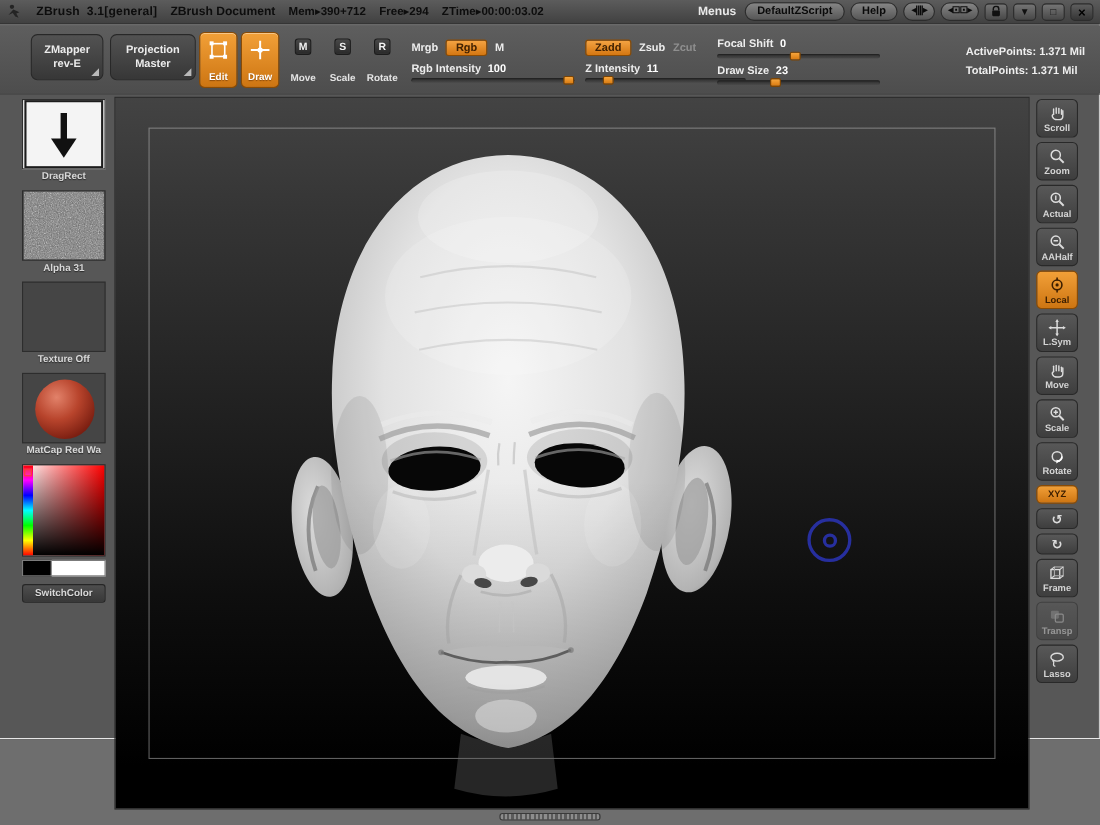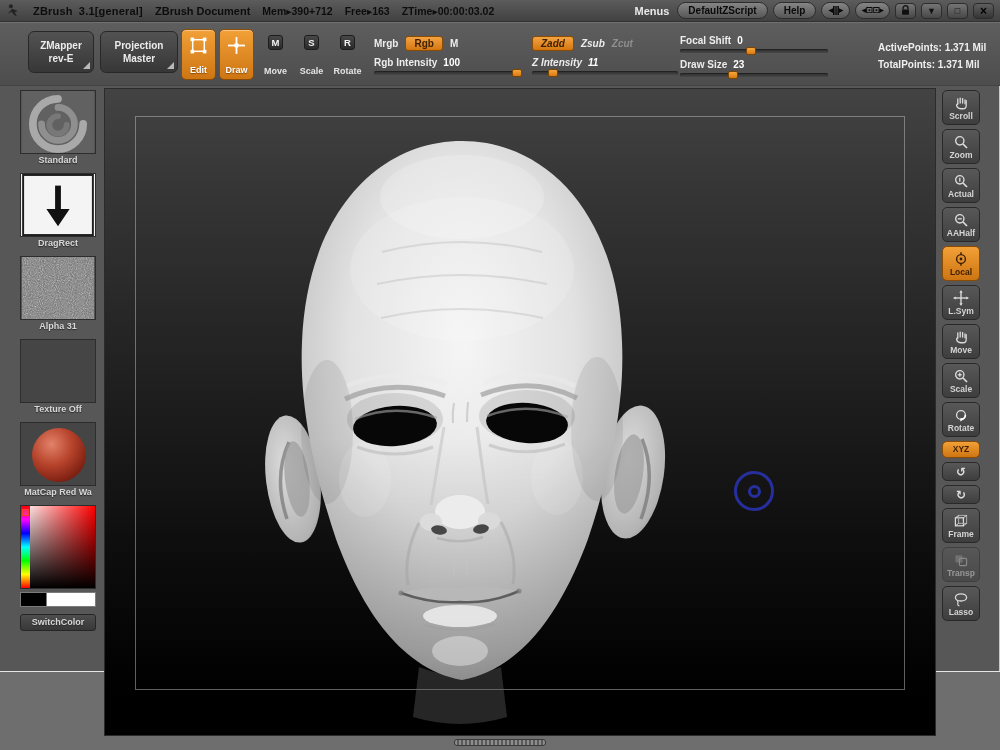--- a/index.html
+++ b/index.html
@@ -42,22 +42,22 @@
   .toolbtn.orange { background:linear-gradient(#f2a038,#cd7512); border:1px solid #8a4b04;
     box-shadow:inset 0 1px 0 rgba(255,255,255,.4); }
   .toolbtn.orange .lbl { color:#fff; text-shadow:0 1px 1px rgba(90,40,0,.6); }
   #edit { left:181px; } #draw { left:219px; } #movebtn { left:258px; } #scalebtn { left:294px; } #rotatebtn { left:330px; }
   .keybadge { width:15px; height:15px; background:linear-gradient(#484848,#2a2a2a); border:1px solid #1c1c1c;
     border-radius:3px; color:#f2f2f2; font-size:9.5px; font-weight:bold;
     display:flex; align-items:center; justify-content:center; }
 
   .grp { position:absolute; top:12px; }
   #colorgrp { left:374px; width:148px; }
-  #zgrp { left:532px; width:146px;font-style:italic; }
-  #focalgrp { left:680px; width:148px; top:11px; }
+  #zgrp { left:532px; width:146px; }
+  #focalgrp { left:652px; width:148px; top:11px; }
   #pointsgrp { left:846px; width:150px; top:16px;margin-left:32px; }
   .grow { display:flex; align-items:center; gap:7px; height:17px; font-size:10px; font-weight:bold; color:#ededed; }
   .opill { background:linear-gradient(#f4a342,#d47712); border:1px solid #8a4b04; border-radius:3px;
     padding:1px 8px; color:#402102; cursor:pointer; }
   .dim { color:#8f8f8f; }
   .slrow { margin-top:4px; }
   .sllabel { display:flex; gap:6px; font-size:10px; font-weight:bold; color:#ededed; height:13px; align-items:center; }
   .sllabel .val { color:#fff; }
   .track { position:relative; height:4px; background:linear-gradient(#2e2e2e,#474747); border-radius:2px;
     margin-top:2px; box-shadow:inset 0 1px 1px #222; cursor:pointer; }
@@ -125,21 +125,21 @@
   <div class="titlebar">
     <svg width="15" height="15" viewBox="0 0 16 16">
       <circle cx="5.2" cy="3.4" r="2.1" fill="#242424"></circle>
       <path d="M6.5 6 L12.5 8.6 L9.4 9.8 L11.6 14 L8.4 12.8 L6 9.4 L1.8 11.4 Z" fill="#242424"></path>
     </svg>
     <span class="tb-app">
       <span>ZBrush</span>&nbsp;&nbsp;<span>3.1[general]</span>
     </span>
     <span class="tb-app">ZBrush Document</span>
     <span class="tb-stat">Mem▸390+712</span>
-    <span class="tb-stat">Free▸163</span>
+    <span class="tb-stat">Free▸294</span>
     <span class="tb-stat">ZTime▸00:00:03.02</span>
     <div class="tb-right">
       <span class="menus">Menus</span>
       <button class="pill">DefaultZScript</button>
       <button class="pill">Help</button>
       <button class="pill iconpill">◂||||▸</button>
       <button class="pill iconpill">◂⊡⊡▸</button>
       <button class="winbtn">
         <svg width="9" height="11" viewBox="0 0 9 11">
           <path d="M2 4.5 V3.2 a2.5 2.5 0 0 1 5 0 V4.5" fill="none" stroke="#101010" stroke-width="1.3"></path>
@@ -257,33 +257,20 @@
     </div>
 
     <div class="grp pts" id="pointsgrp">
       <div>ActivePoints: 1.371 Mil</div>
       <div>TotalPoints: 1.371 Mil</div>
     </div>
   </div>
 
   <div class="palette">
 
-    <div class="pal-item">
-      <div class="thumb">
-        <svg viewBox="0 0 74 64">
-          <rect width="74" height="64" fill="#616161"></rect>
-          <g fill="none" stroke-linecap="round">
-            <path d="M37 8 A26 26 0 1 0 63 34" stroke="#a9a9a9" stroke-width="8"></path>
-            <path d="M37 17 A17 17 0 1 1 20 34" stroke="#8f8f8f" stroke-width="7"></path>
-            <path d="M37 26 A9 9 0 1 0 46 35" stroke="#787878" stroke-width="6"></path>
-          </g>
-        </svg>
-      </div>
-      <div class="pal-label">Standard</div>
-    </div>
 
     <div class="pal-item">
       <div class="thumb" style="background:#f2f2f2;">
         <svg viewBox="0 0 74 64">
           <rect width="74" height="64" fill="#f4f4f4"></rect>
           <rect x="1" y="1" width="72" height="62" fill="none" stroke="#1c1c1c" stroke-width="2"></rect>
           <line x1="37" y1="12" x2="37" y2="38" stroke="#111" stroke-width="6"></line>
           <polygon points="25,36 49,36 37,54" fill="#111"></polygon>
         </svg>
       </div>

